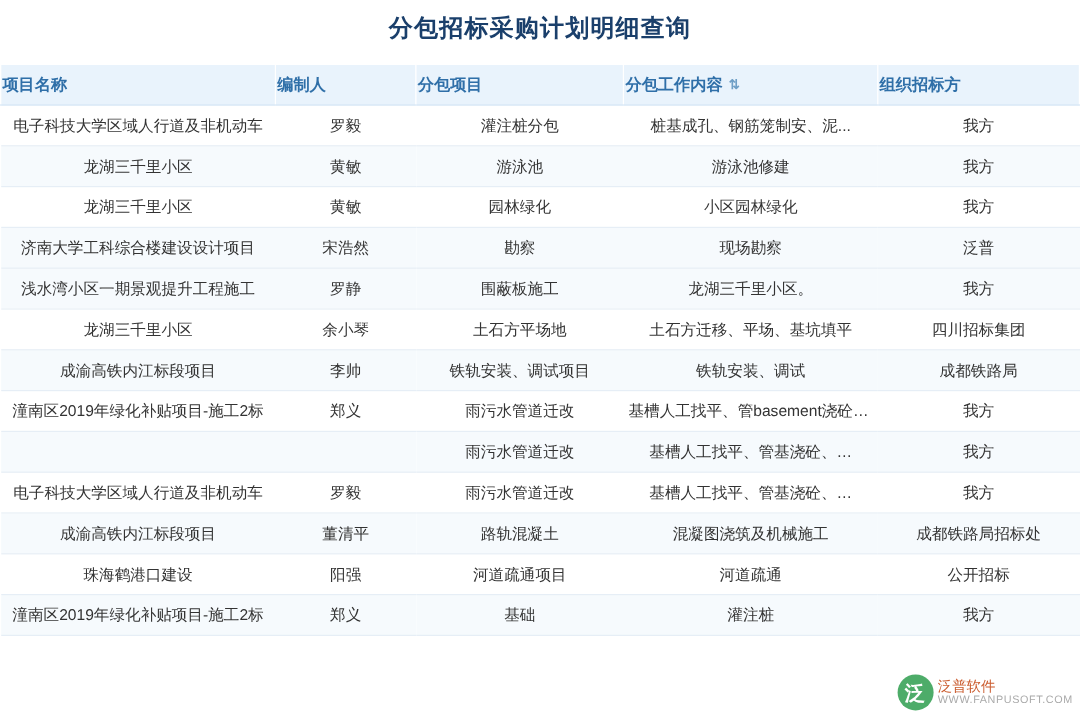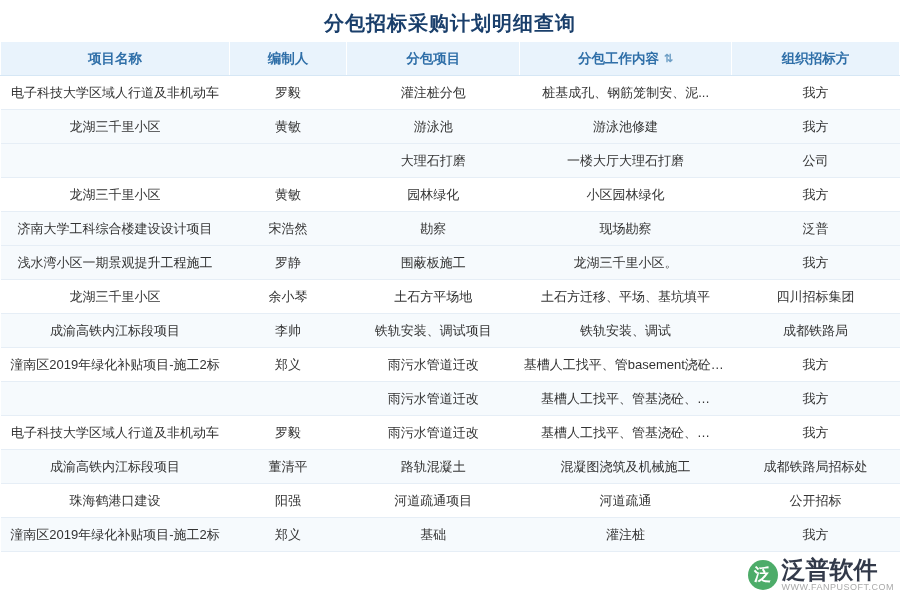--- a/index.html
+++ b/index.html
@@ -16,37 +16,37 @@
     height: 600px;
     position: relative;
     overflow: hidden;
     background: #ffffff;
   }
   .page-title {
     text-align: center;
     font-size: 20px;
     font-weight: bold;
     color: #1a3f6b;
-    padding: 10px 0 4px 0;
+    padding: 10px 0 16px 0;
     letter-spacing: 1px;
   }
   table.grid {
     width: 900px;
     border-collapse: collapse;
     table-layout: fixed;
   }
   table.grid th {
     background: #e9f3fc;
     color: #2f6fa8;
     font-size: 13.5px;
     font-weight: bold;
     height: 34px;
     border: 1px solid #ffffff;
     border-bottom: 1px solid #d6e7f5;
-    text-align: center;
+    text-align: left;
     white-space: nowrap;
   }
   table.grid td {
     height: 34px;
     font-size: 13px;
     color: #333333;
     border-bottom: 1px solid #e6eef6;
     text-align: center;
     padding: 0 4px;
     overflow: hidden;
@@ -94,21 +94,21 @@
     background: #2f9e4f;
     color: #ffffff;
     font-size: 17px;
     font-weight: bold;
     display: flex;
     align-items: center;
     justify-content: center;
     margin-right: 4px;
   }
   .wm-text { display: flex; flex-direction: column; line-height: 1.05; }
-  .wm-main { font-size: 24px; font-weight: bold; color: #0f172a; }
+  .wm-main { font-size: 12px; font-weight: normal; color: #c2410c; }
   .wm-sub { font-size: 9px; color: #9a9a9a; letter-spacing: 0.5px; }
 </style>
 </head>
 <body>
 
 <div id="page-root">
 
   <div class="page-title">分包招标采购计划明细查询</div>
 
   <table class="grid">
@@ -138,27 +138,20 @@
           <td class="col-2">灌注桩分包</td>
           <td class="col-3">桩基成孔、钢筋笼制安、泥...</td>
           <td class="col-4">我方</td>
         </tr>
         <tr class="alt">
           <td class="col-name col-0">龙湖三千里小区</td>
           <td class="col-maker col-1">黄敏</td>
           <td class="col-2">游泳池</td>
           <td class="col-3">游泳池修建</td>
           <td class="col-4">我方</td>
-        </tr>
-        <tr class="alt">
-          <td class="col-name col-0"></td>
-          <td class="col-maker col-1"></td>
-          <td class="col-2">大理石打磨</td>
-          <td class="col-3">一楼大厅大理石打磨</td>
-          <td class="col-4">公司</td>
         </tr>
         <tr class="plain">
           <td class="col-name col-0">龙湖三千里小区</td>
           <td class="col-maker col-1">黄敏</td>
           <td class="col-2">园林绿化</td>
           <td class="col-3">小区园林绿化</td>
           <td class="col-4">我方</td>
         </tr>
         <tr class="alt">
           <td class="col-name col-0">济南大学工科综合楼建设设计项目</td>

